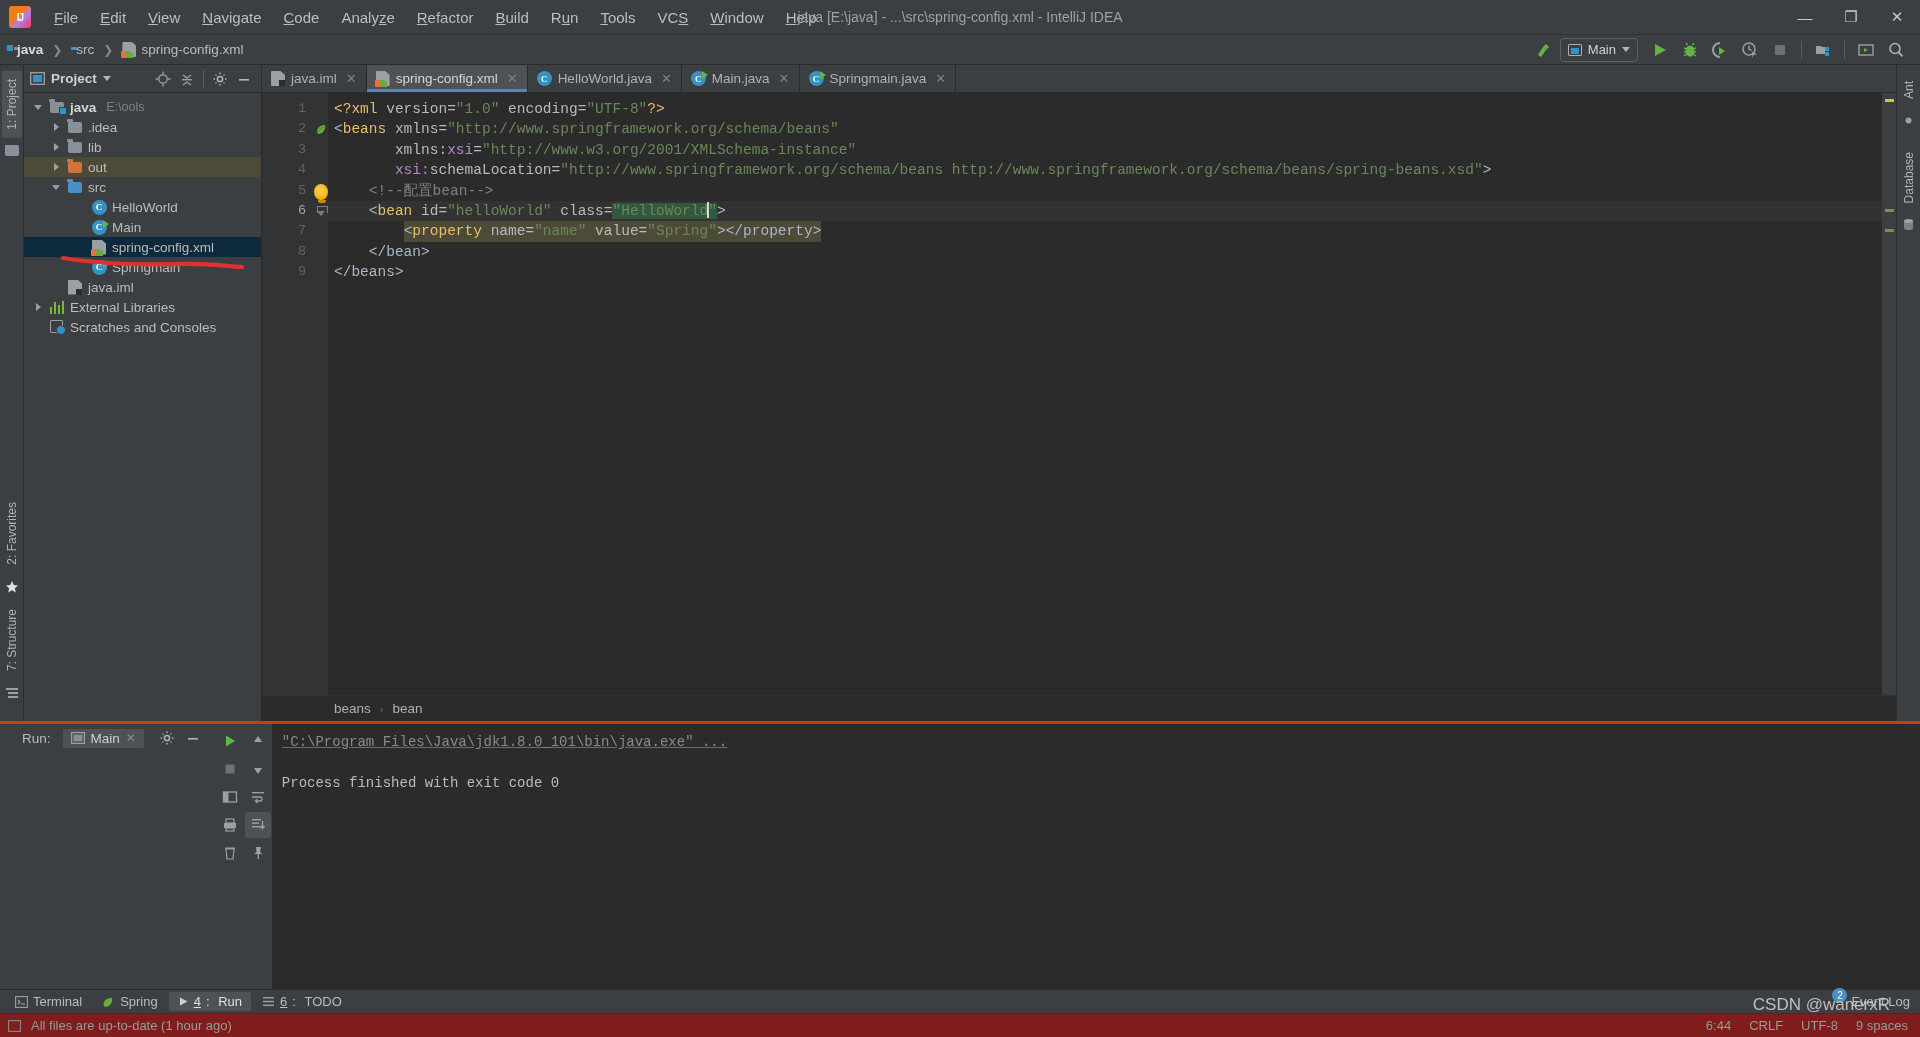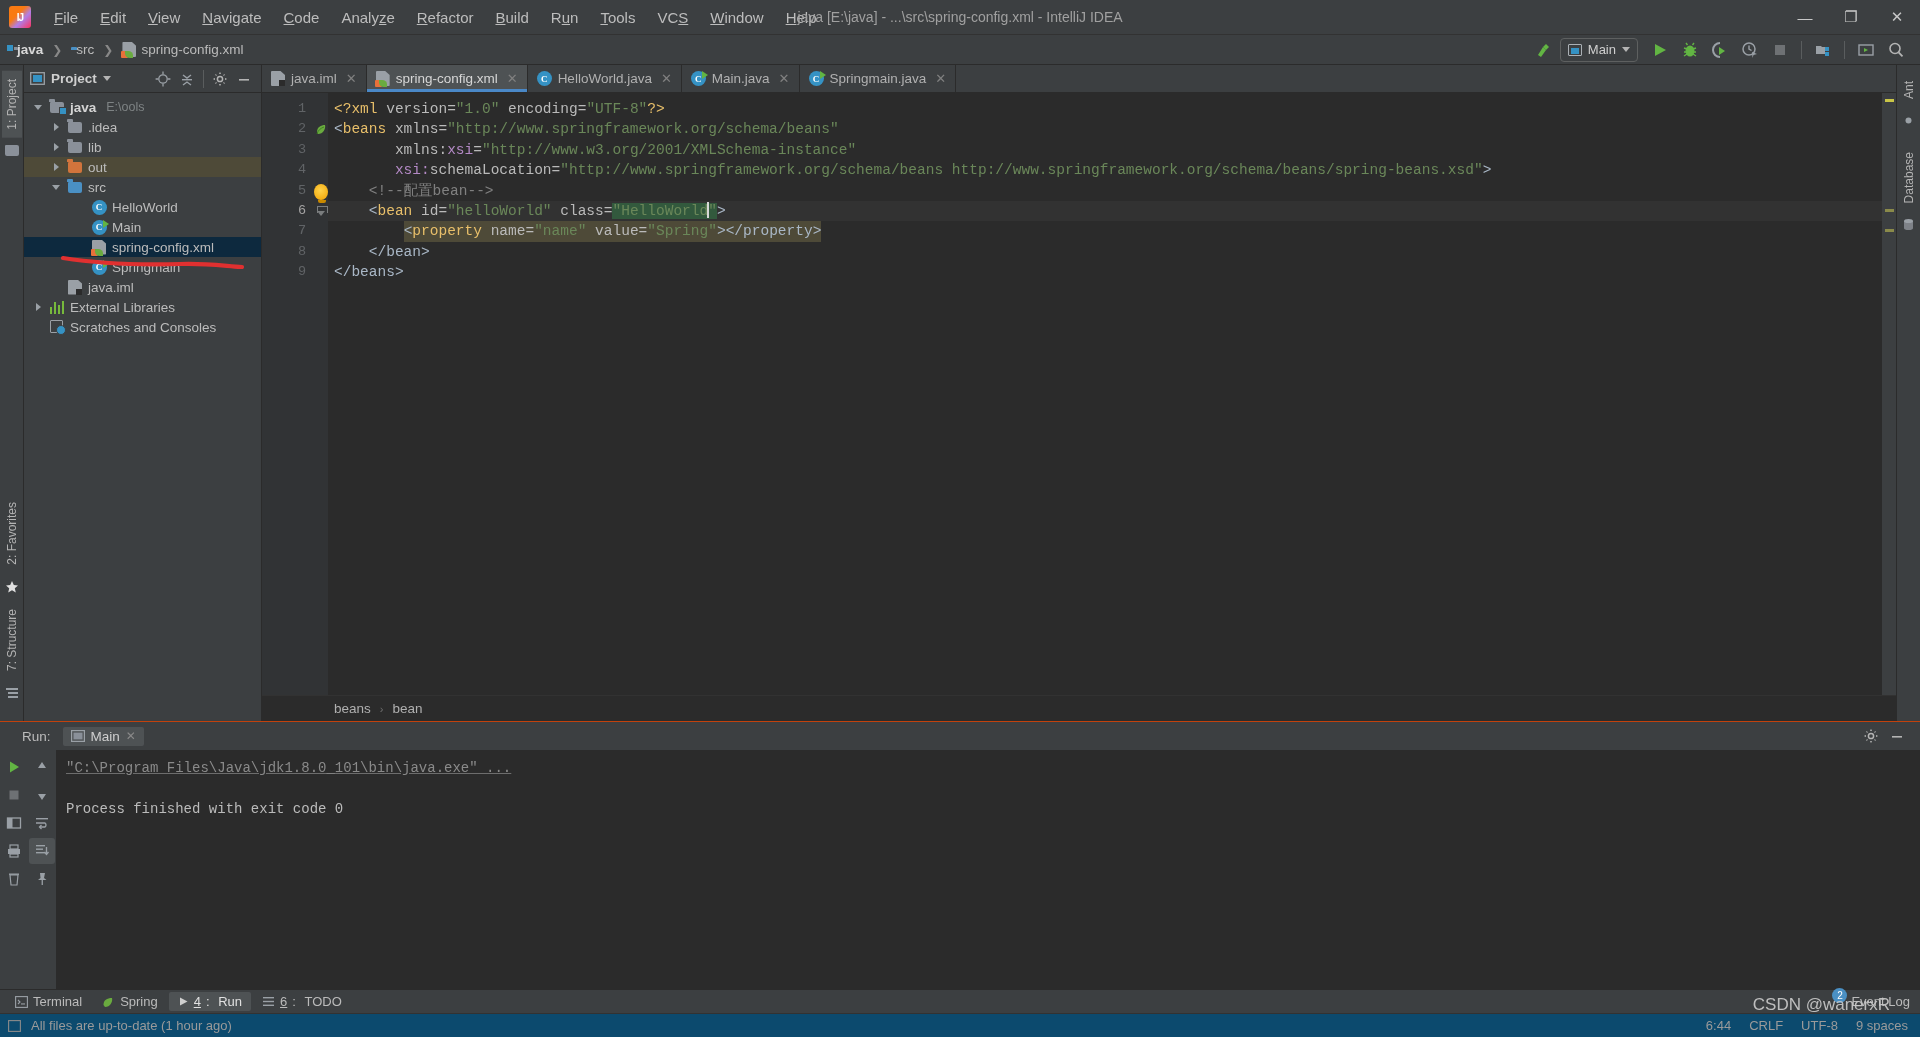--- a/index.html
+++ b/index.html
@@ -282,22 +282,22 @@
   .ed-crumb .sep { margin:0 9px; color:#6f6f6f; font-size:11px; }
 
   
   .right-strip {
     width: 24px; flex:0 0 24px; background:#3c3f41; display:flex; flex-direction:column;
     align-items:center; border-left:1px solid #2b2b2b; padding-top:8px;
   }
 
   
   .run-panel {
-    height: 268px; flex:0 0 268px; background:#3c3f41; display:flex; flex-direction:column;
-    border-top:1px solid #c2410c;
+    height: 268px; flex:0 0 268px; background:#3c3f41; display:flex; flex-direction:row;
+    border-top:3px solid #c2410c;
   }
   .run-head {
     height:28px; flex:0 0 28px; display:flex; align-items:center; padding-left:22px; gap:12px;
   }
   .run-label { font-size:13.5px; color:#bbbbbb; }
   .run-tab {
     display:flex; align-items:center; gap:6px; font-size:13.5px; color:#cfcfcf;
     padding: 2px 8px; background:#4e5254; border-radius:2px;
   }
   .run-tab .x { color:#8a8a8a; font-size:12px; }
@@ -327,21 +327,21 @@
   }
   .tw {
     display:flex; align-items:center; gap:5px; font-size:13px; color:#bbbbbb;
     padding: 2px 9px; cursor:default; border-radius:2px;
   }
   .tw.active { background:#4e5254; color:#e0e0e0; }
   .tw .num { text-decoration: underline; }
   .tw-right{ margin-left:auto; display:flex; align-items:center; gap:8px; padding-right:10px;}
 
   .statusbar {
-    height: 24px; flex:0 0 24px; background:#0c4a6e; display:flex; align-items:center;
+    height: 24px; flex:0 0 24px; background:#7f1d1d; display:flex; align-items:center;
     padding-left:8px; font-size:13px; color:#9a9a9a; gap:10px; border-top:1px solid #323232;
   }
   .sb-right { margin-left:auto; display:flex; align-items:center; gap:18px; padding-right:12px; }
   .sb-item { cursor:default; }
   .evt-badge {
     width:15px;height:15px;border-radius:50%;background:#4a90c4;color:#fff;font-size:10px;
     display:flex;align-items:center;justify-content:center; position:relative; top:-6px; left:4px;
   }
 
   .watermark {

